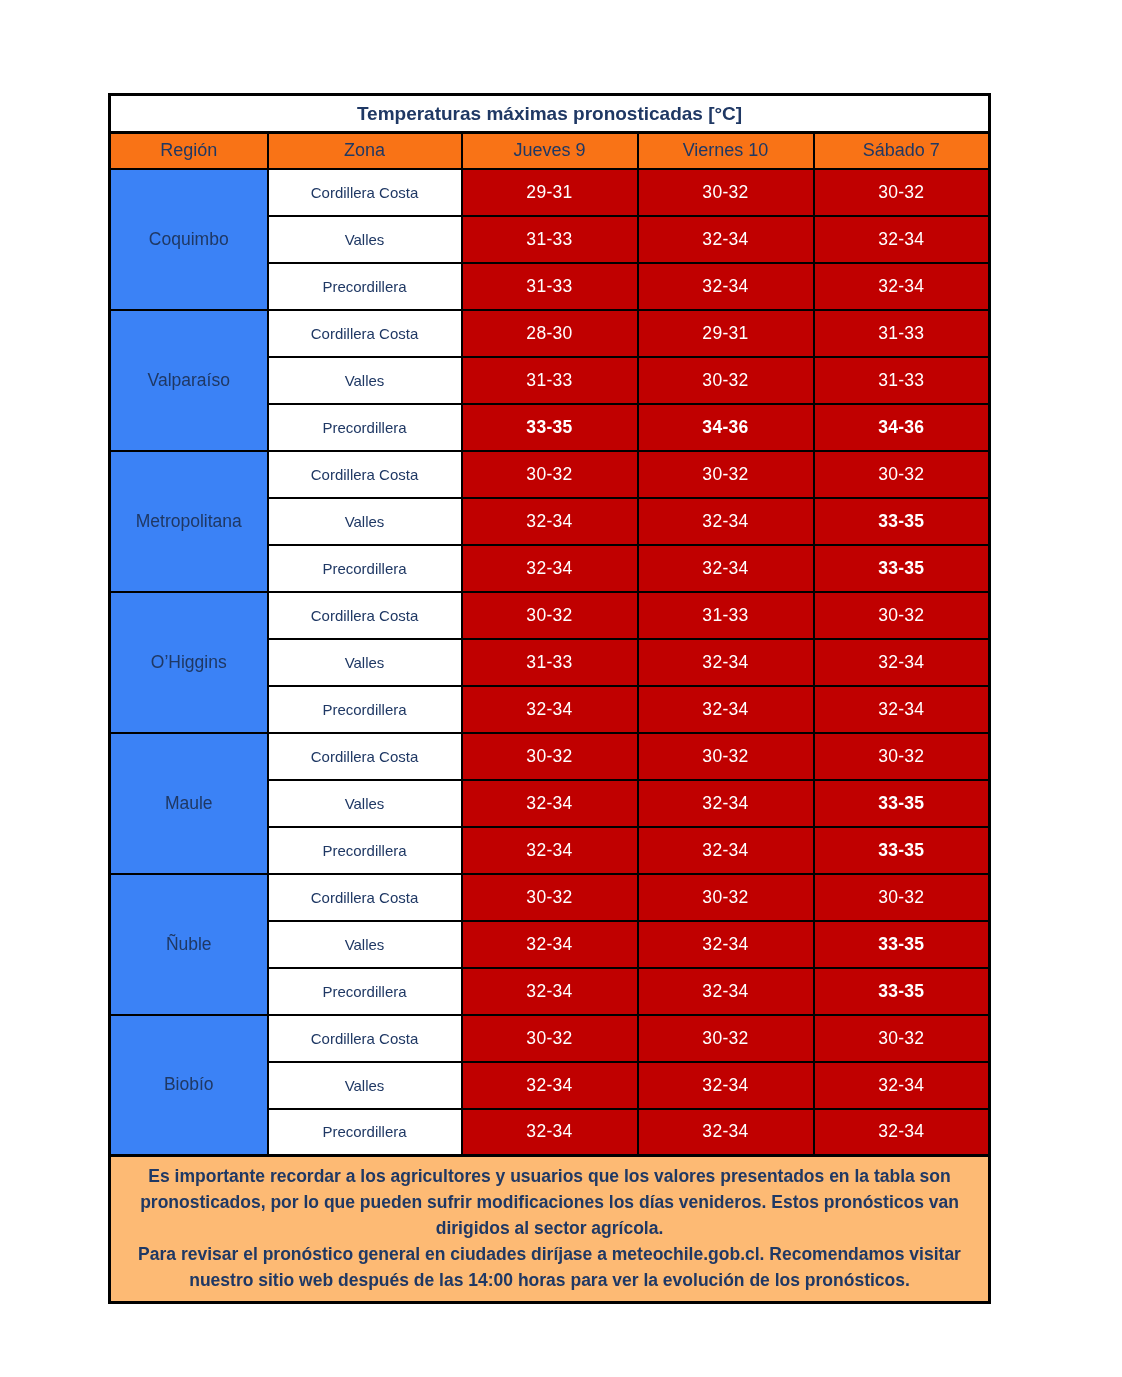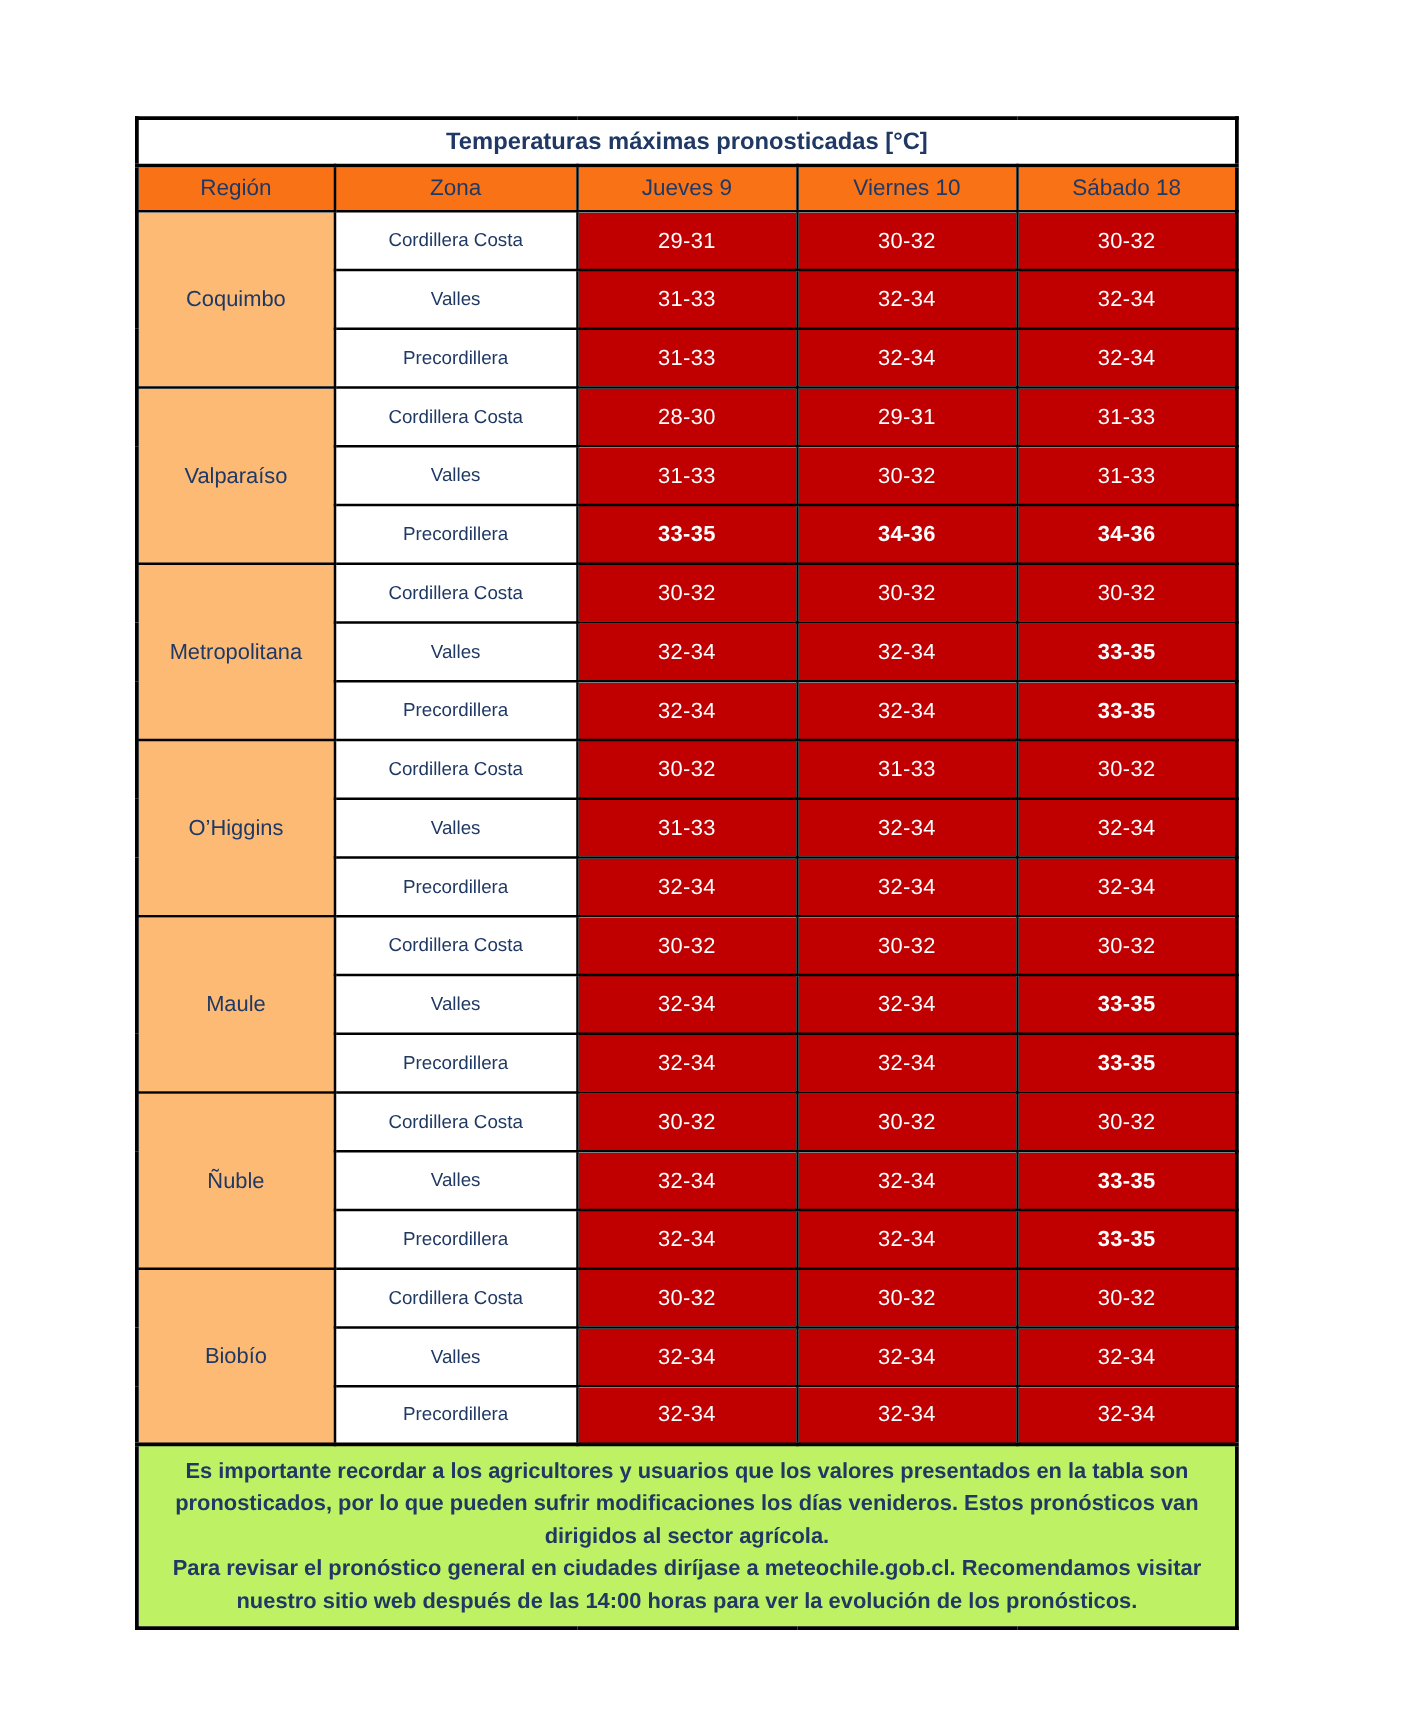--- a/index.html
+++ b/index.html
@@ -49,37 +49,37 @@
   .header-cell{
     height:36px;
     font-size:18px;
     font-weight:normal;
     color:var(--navy);
     background:#f97316;
   }
   tr.data-row{height:47px;}
   .region-cell{
     color:var(--navy);
-    background:#fdba74;
+    background:#3b82f6;
     font-size:17.5px;
   }
   .zone-cell{
     color:var(--navy);
     background:#fff;
     font-size:15px;
   }
   .value-cell{
     background:var(--red);
     color:#ffffff;
     font-size:17.5px;
     letter-spacing:0.3px;
   }
   .value-cell.bold{font-weight:bold;}
   .footer-cell{
-    background:#bef264;
+    background:#fdba74;
     padding:6px 14px 8px 14px !important;
     border-top-width:3px !important;
   }
   .footer-cell p{
     margin:0;
     color:var(--navy);
     font-size:17.5px;
     font-weight:bold;
     line-height:26px;
     text-align:center;
@@ -99,21 +99,21 @@
     </colgroup>
     <thead>
       <tr>
         <td class="title-cell" colspan="5">Temperaturas máximas pronosticadas [°C]</td>
       </tr>
       <tr>
         <th class="header-cell">Región</th>
         <th class="header-cell">Zona</th>
         <th class="header-cell">Jueves 9</th>
         <th class="header-cell">Viernes 10</th>
-        <th class="header-cell">Sábado 18</th>
+        <th class="header-cell">Sábado 7</th>
       </tr>
     </thead>
     <tbody>
 
     <tr class="data-row">
           <td class="region-cell" rowspan="3">Coquimbo</td>
           <td class="zone-cell">Cordillera Costa</td>
           <td class="value-cell">29-31</td>
           <td class="value-cell">30-32</td>
           <td class="value-cell">30-32</td>

